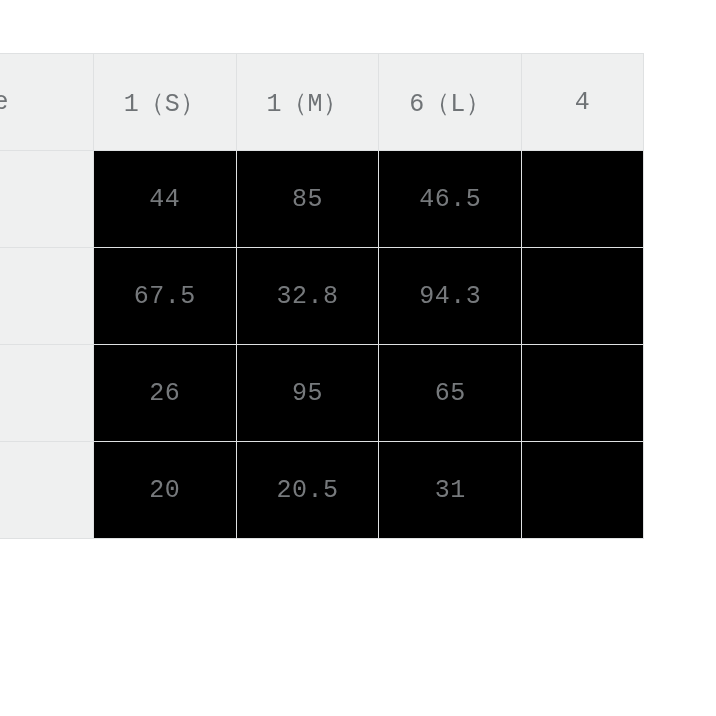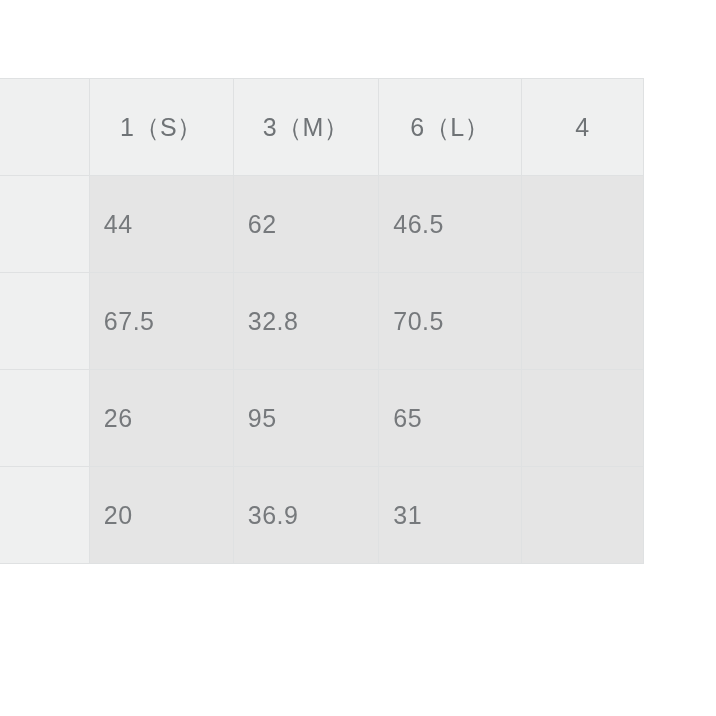--- a/index.html
+++ b/index.html
@@ -18,24 +18,25 @@
     width: 716px;
     height: 716px;
     background: #ffffff;
     overflow: hidden;
   }
 
   
   .table-viewport {
     position: absolute;
     left: 0;
-    top: 78px;
+    top: 53px;
     width: 716px;
     height: 490px;
     overflow: hidden;
+    font-family: Liberation Mono, monospace;
   }
 
   table.size-table {
     position: absolute;
     
     left: -72px;
     top: 0;
     border-collapse: collapse;
     table-layout: fixed;
     background: #ffffff;
@@ -73,21 +74,22 @@
   table.size-table tbody th.row-label {
     background: #eff0f0;
     text-align: left;
     padding-left: 18px;
     font-weight: 400;
     color: #6f7376;
   }
 
   
   table.size-table tbody td.value-cell {
-    background: #e5e5e5;
+    background: #000000;
+    text-align: center;
     color: #76797c;
   }
 
   
   .corner-fragment {
     position: absolute;
     left: 697px;
     top: 648px;
     width: 19px;
     height: 46px;
@@ -110,51 +112,51 @@
         <col class="col-label">
         <col class="col-size">
         <col class="col-size">
         <col class="col-size">
         <col class="col-size">
       </colgroup>
       <thead>
         <tr>
           <th class="label-head">Size</th>
           <th>1（S）</th>
-          <th>3（M）</th>
+          <th>1（M）</th>
           <th>6（L）</th>
           <th>4</th>
         </tr>
       </thead>
       <tbody>
         <tr>
           <th class="row-label">肩幅</th>
           <td class="value-cell">44</td>
-          <td class="value-cell">62</td>
+          <td class="value-cell">85</td>
           <td class="value-cell">46.5</td>
           <td class="value-cell"></td>
         </tr>
         <tr>
           <th class="row-label">着丈</th>
           <td class="value-cell">67.5</td>
           <td class="value-cell">32.8</td>
-          <td class="value-cell">70.5</td>
+          <td class="value-cell">94.3</td>
           <td class="value-cell"></td>
         </tr>
         <tr>
           <th class="row-label">身幅</th>
           <td class="value-cell">26</td>
           <td class="value-cell">95</td>
           <td class="value-cell">65</td>
           <td class="value-cell"></td>
         </tr>
         <tr>
           <th class="row-label">袖丈</th>
           <td class="value-cell">20</td>
-          <td class="value-cell">36.9</td>
+          <td class="value-cell">20.5</td>
           <td class="value-cell">31</td>
           <td class="value-cell"></td>
         </tr>
       </tbody>
     </table>
   </div>
 
   <div class="corner-fragment">（</div>
 
 </div>

